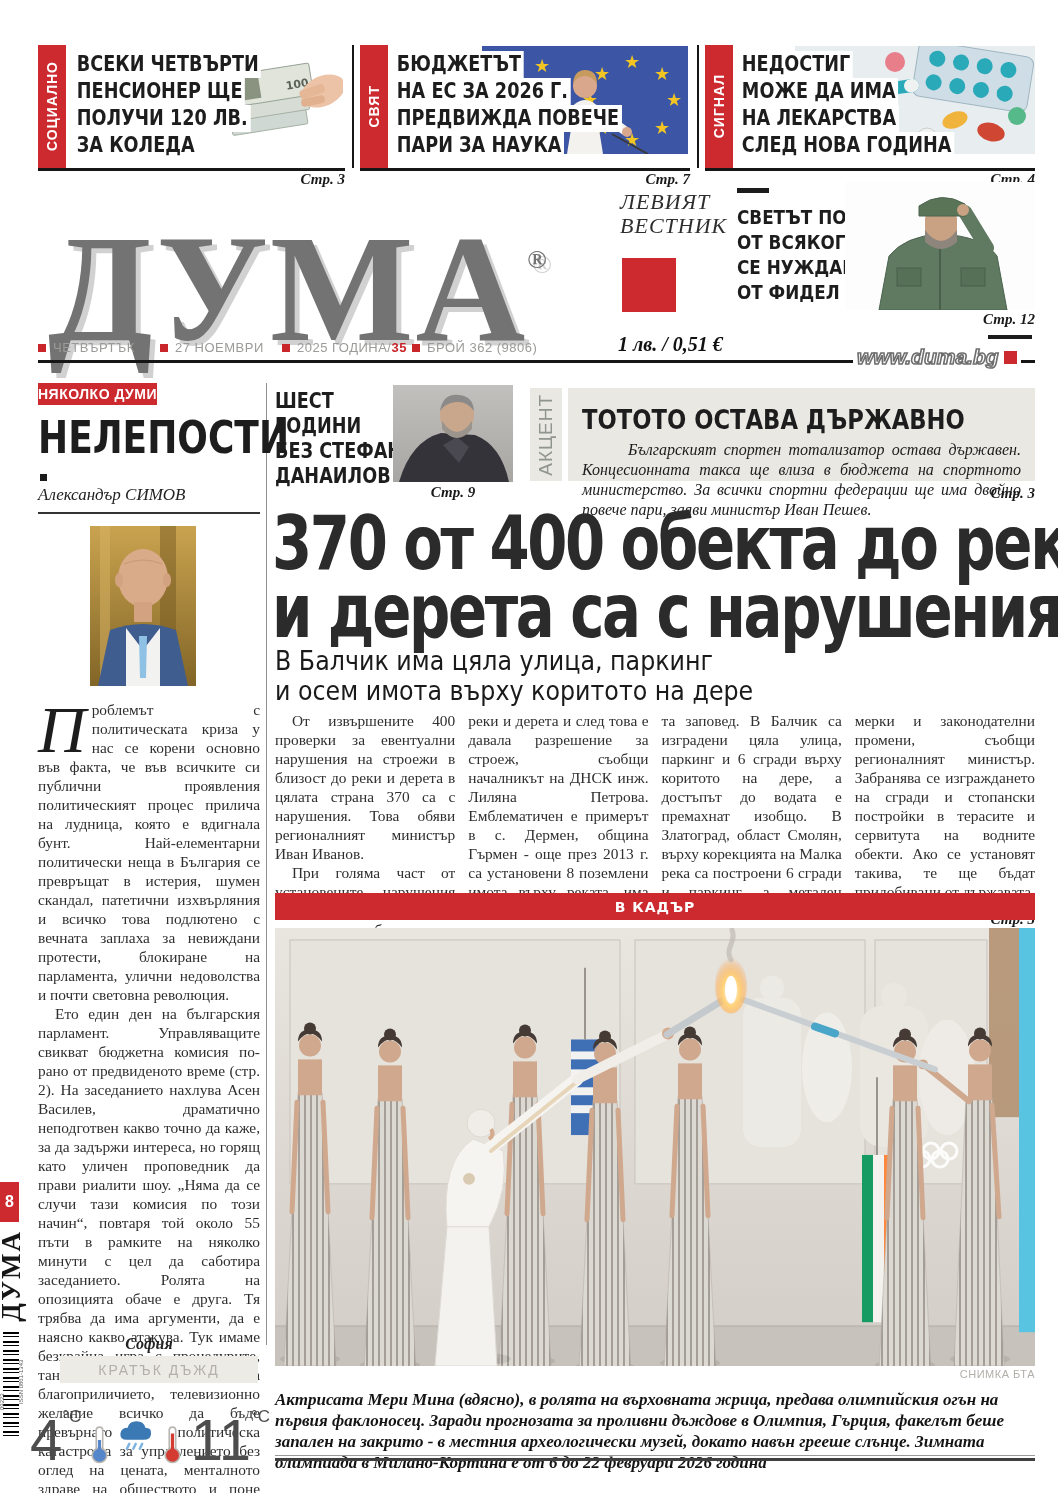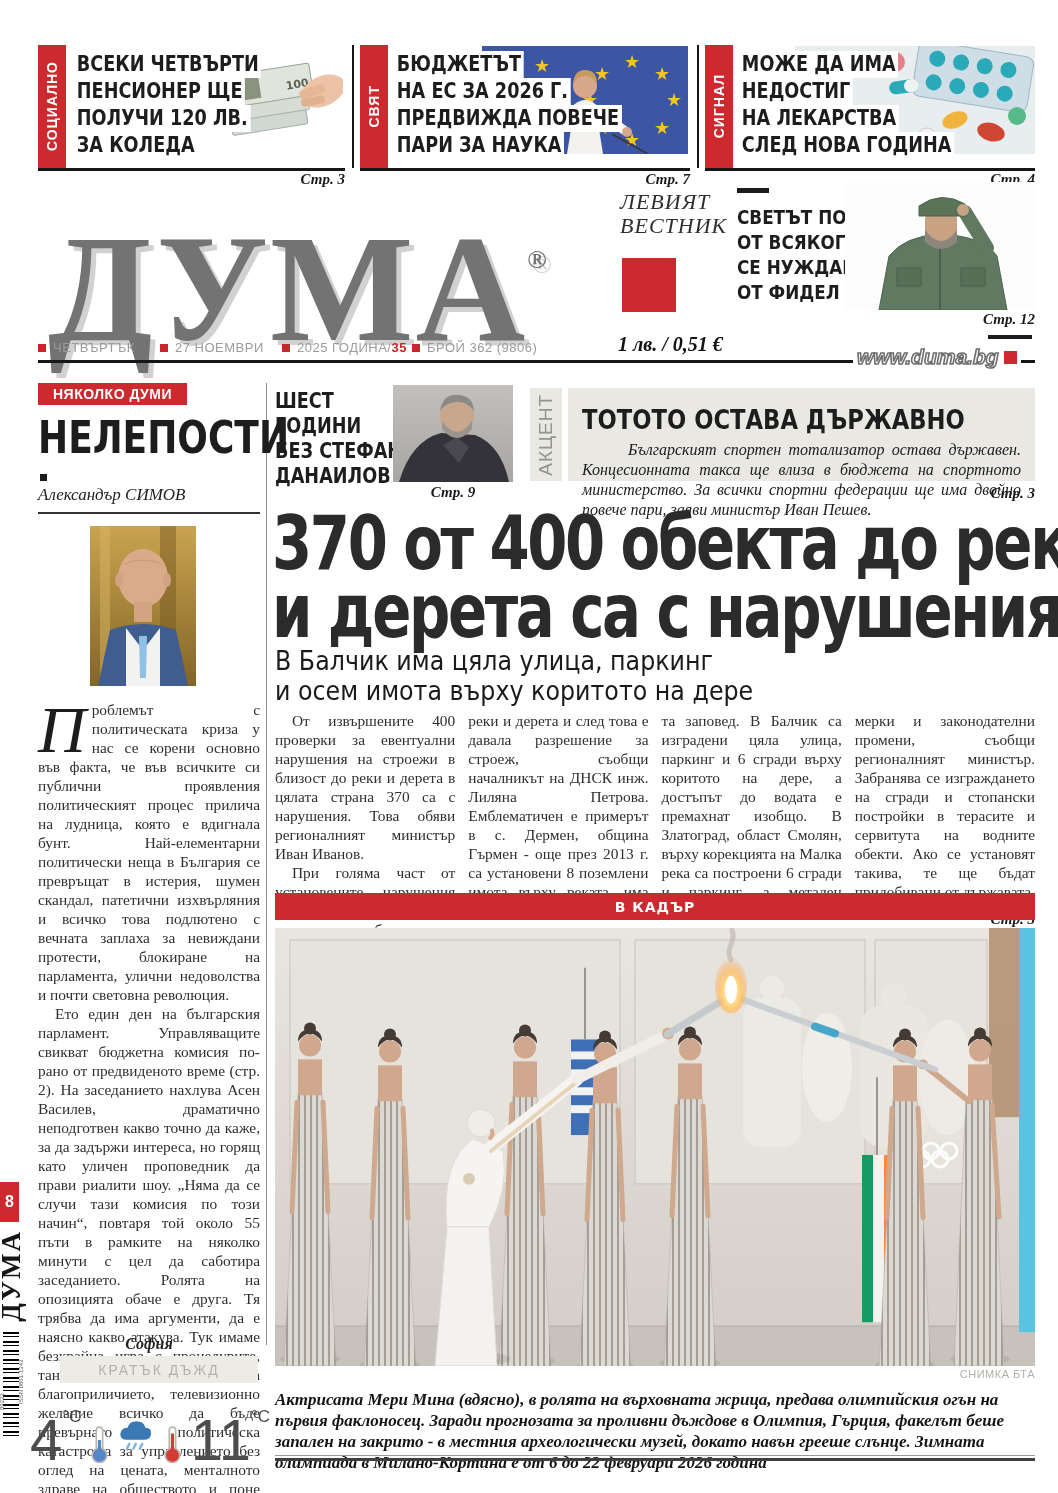--- a/index.html
+++ b/index.html
@@ -36,21 +36,21 @@
   .dl-item .sq{display:inline-block;width:8px;height:8px;background:#c9262c;margin-right:7px;}
   .dl-item b{color:#c9262c;font-weight:bold;}
   #price{position:absolute;left:618px;top:333px;font-style:italic;font-weight:bold;font-size:20px;color:#111;}
   #toprule{position:absolute;left:38px;top:360px;width:997px;height:3px;background:#161616;}
   #website{position:absolute;left:853px;top:345px;font-style:italic;font-weight:bold;font-size:21px;
            font-family:"Liberation Sans",sans-serif;color:#fff;-webkit-text-stroke:1.6px #6e6e6e;background:#fff;padding:0 4px;}
   #website .sq{display:inline-block;width:13px;height:13px;background:#cd2a30;-webkit-text-stroke:0;margin-left:5px;}
   
   #opinion{position:absolute;left:38px;top:383px;width:222px;}
   #kicker{display:inline-block;background:#cd2a30;color:#fff;font-family:"Liberation Sans",sans-serif;
-          font-weight:bold;font-size:14px;padding:3px 15px;letter-spacing:0.5px;}
+          font-weight:bold;font-size:14px;padding:3px 0;letter-spacing:0.5px;}
   #op-title .cond{font-size:45px;transform:scaleX(0.8);}
   #op-bullet{width:7px;height:7px;background:#1a1a1a;margin:10px 0 4px 2px;}
   #op-author{font-style:italic;font-size:17px;color:#222;}
   #op-hr{border:none;border-top:2px solid #333;margin:7px 0 12px 0;}
   #op-photo{margin-left:52px;}
   #op-text{margin-top:10px;font-size:15.4px;line-height:19px;text-align:justify;color:#2f2f2f;}
   #op-text p{margin:0;text-indent:17px;}
   #op-text p.first{text-indent:0;}
   .dropcap{float:left;font-style:italic;font-size:66px;line-height:52px;padding:4px 6px 0 0;color:#1d1d1d;}
   #wx-city{position:absolute;left:38px;top:1335px;width:222px;text-align:center;font-style:italic;font-weight:bold;font-size:16px;}
@@ -205,22 +205,22 @@
         </g>
       <ellipse cx="36" cy="88" rx="11" ry="11" fill="#f5d44a"></ellipse>
       <ellipse cx="132" cy="92" rx="10" ry="10" fill="#f2f3f1" stroke="#c9ced0"></ellipse>
       <ellipse cx="100" cy="16" rx="10" ry="10" fill="#e77e8a"></ellipse>
       <ellipse cx="160" cy="74" rx="13" ry="8" fill="#f0b43c" transform="rotate(-20 160 74)"></ellipse>
       <ellipse cx="196" cy="86" rx="14" ry="9" fill="#cf4732" transform="rotate(16 196 86)"></ellipse>
       <ellipse cx="222" cy="70" rx="9" ry="9" fill="#56b98a"></ellipse>
       <ellipse cx="14" cy="24" rx="9" ry="9" fill="#e9eef0" stroke="#c2cacd"></ellipse>
     </svg>
     <div class="tease-lines" style="left:36px;">
+      <div><span class="cond">НЕДОСТИГ</span></div>
       <div><span class="cond">МОЖЕ ДА ИМА</span></div>
-      <div><span class="cond">НЕДОСТИГ</span></div>
       <div><span class="cond">НА ЛЕКАРСТВА</span></div>
       <div><span class="cond">СЛЕД НОВА ГОДИНА</span></div>
     </div>
   </div>
   <div class="tease-ref pageref" style="left:705px;width:330px;">Стр. 4</div>
 
   <div id="brand"><span>ДУМА</span><sup>®</sup></div>
   <div id="tagline">
     <div>ЛЕВИЯТ</div>
     <div>ВЕСТНИК</div>

